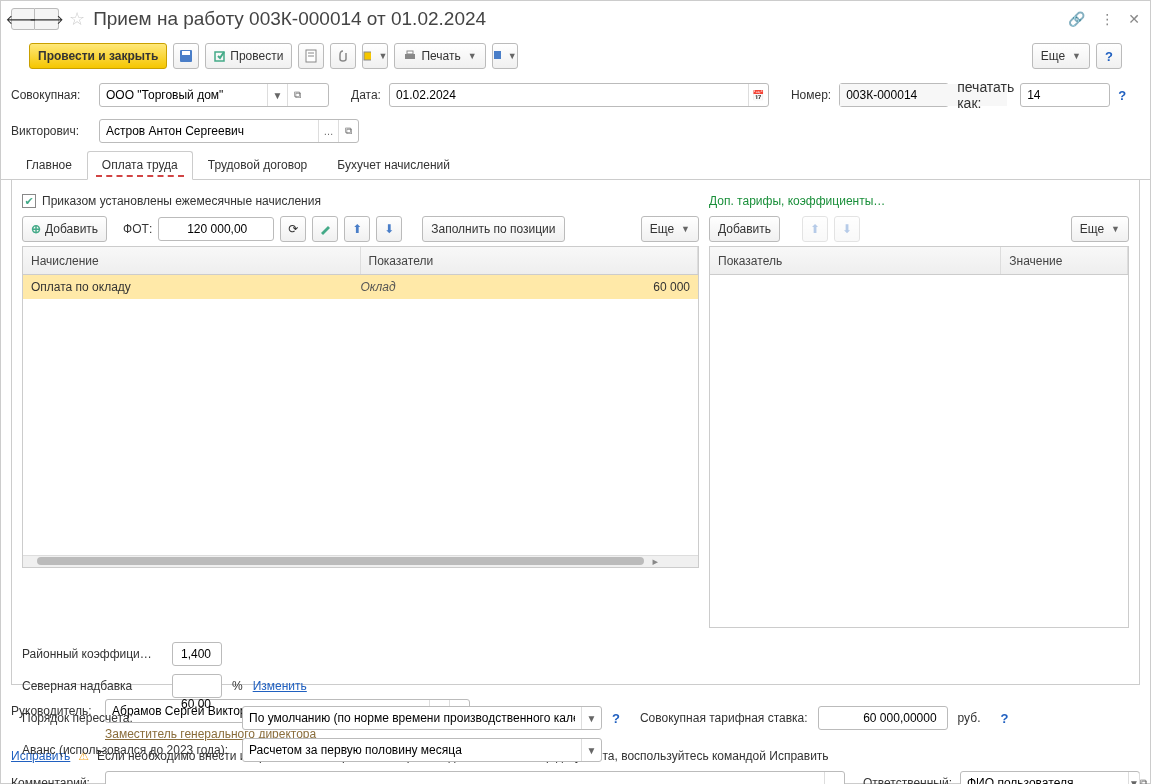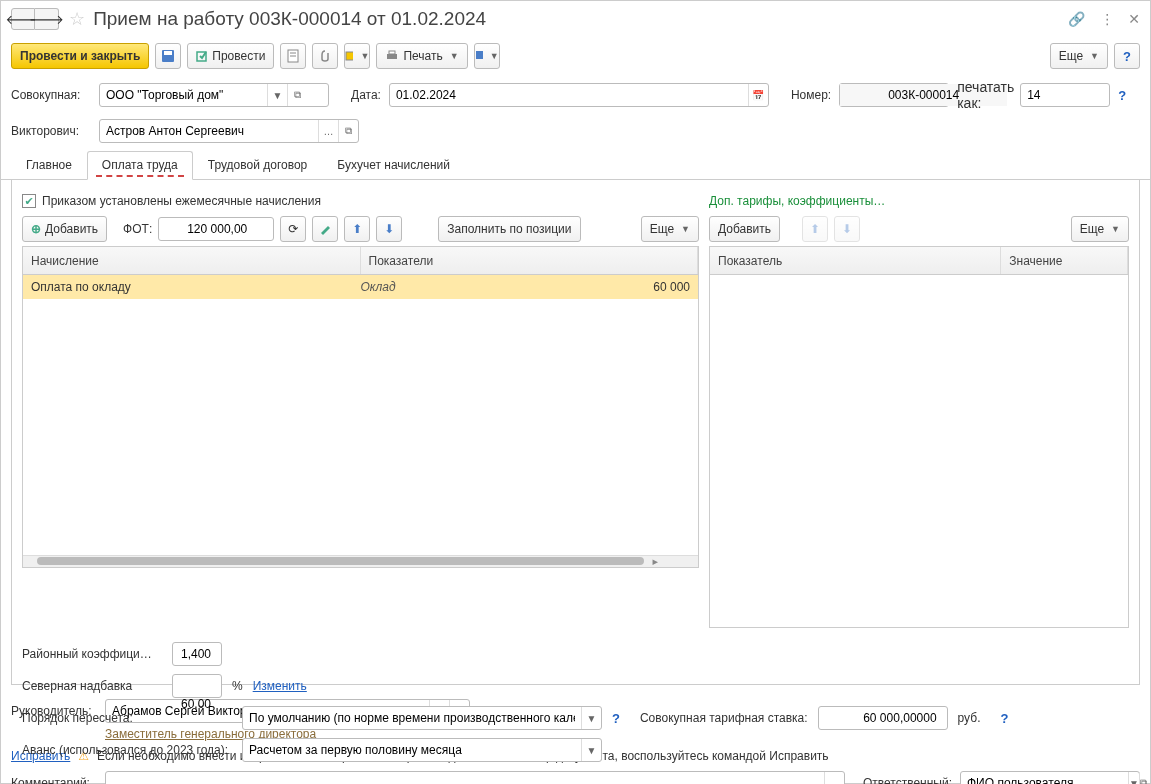--- a/index.html
+++ b/index.html
@@ -6,21 +6,21 @@
 body { margin: 0; padding: 0; background: #fff; font-size: 12px; color: #333; }
 .window { width: 1151px; height: 784px; position: relative; border: 1px solid #ccc; }
 .titlebar { display: flex; align-items: center; padding: 4px 10px; height: 36px; }
 .nav-btn { width: 24px; height: 22px; border: 1px solid #bbb; background: #f5f5f5; display: inline-flex; align-items: center; justify-content: center; cursor: pointer; font-size: 13px; }
 .nav-btn:first-child { border-radius: 3px 0 0 3px; }
 .nav-btn:nth-child(2) { border-radius: 0 3px 3px 0; border-left: none; }
 .star-icon { margin: 0 8px 0 10px; color: #ccc; font-size: 18px; cursor: pointer; }
 .title-text { font-size: 19px; color: #444; flex: 1; }
 .title-right { display: flex; gap: 14px; align-items: center; }
 .title-right span { color: #888; cursor: pointer; font-size: 14px; }
-.toolbar { display: flex; align-items: center; padding: 6px 10px; gap: 6px; text-align: center; }
+.toolbar { display: flex; align-items: center; padding: 6px 28px; gap: 6px; text-align: center; }
 .btn { height: 26px; border: 1px solid #bbb; background: linear-gradient(#fff,#f0f0f0); border-radius: 3px; display: inline-flex; align-items: center; padding: 0 8px; cursor: pointer; font-size: 12px; gap: 4px; }
 .btn-yellow { background: linear-gradient(#ffe87a,#f5c600); border-color: #c9a000; font-weight: bold; color: #333; }
 .btn-icon { width: 26px; padding: 0; justify-content: center; }
 .btn .dd { margin-left: 3px; font-size: 9px; color: #666; }
 .spacer { flex: 1; }
 .form-row { display: flex; align-items: center; padding: 4px 10px; gap: 8px; }
 .label { font-size: 12px; color: #333; }
 .input-wrap { display: flex; align-items: center; border: 1px solid #bbb; border-radius: 3px; height: 24px; background: #fff; }
 .input-wrap input { border: none; outline: none; padding: 0 6px; font-size: 12px; height: 22px; background: transparent; }
 .input-btn { width: 20px; height: 22px; border-left: 1px solid #ddd; display: flex; align-items: center; justify-content: center; font-size: 10px; color: #666; cursor: pointer; }
@@ -41,21 +41,21 @@
 .tr { display: flex; height: 24px; align-items: center; }
 .tr.selected { background: #ffe9a8; }
 .td { padding: 0 8px; font-size: 12px; }
 .td.italic { font-style: italic; color: #555; }
 .scrollbar-h { height: 12px; background: #f0f0f0; border-top: 1px solid #ddd; position: relative; }
 .scrollbar-thumb { position: absolute; top: 1px; left: 2%; width: 90%; height: 8px; background: #bbb; border-radius: 4px; }
 .scrollbar-thumb::after { content: '▸'; position: absolute; right: -14px; top: -2px; color: #888; font-size: 11px; }
 .field-group { display: flex; align-items: center; gap: 10px; padding: 4px 0; }
 .link { color: #2060c0; text-decoration: underline; cursor: pointer; font-size: 12px; }
 .link-green { color: #1a8f3a; text-decoration: none; cursor: pointer; }
-.readonly-input { background: #f7f7f7 !important; text-align: center; }
+.readonly-input { background: #f7f7f7 !important; }
 svg { display: block; }
 .help-icon { color: #2060c0; font-weight: bold; cursor: pointer; font-size: 13px; }
 .content-panel { border: 1px solid #ccc; border-top: none; padding: 10px; margin: 0 10px 10px 10px; height: 505px; position: relative; }
 </style>
 </head>
 <body>
 
 <div class="window">
 
   <div class="titlebar">
@@ -189,21 +189,21 @@
               <svg width="12" height="12">
                 <path d="M2 10 L9 3 L11 5 L4 12 Z" fill="#4a8"></path>
               </svg>
             </div>
           <div class="btn btn-icon">
               <span style="color:#4a7ec8">⬆</span>
             </div>
           <div class="btn btn-icon">
               <span style="color:#4a7ec8">⬇</span>
             </div>
-          <div class="btn" style="margin-left:30px">Заполнить по позиции</div>
+          <div class="btn" style="margin-left:14px">Заполнить по позиции</div>
           <div class="spacer"></div>
           <div class="btn">
               <span>Еще</span>
               <span class="dd">▼</span>
             </div>
         </div>
         <div class="table">
           <div class="table-header">
             <div class="th" style="flex:1">Начисление</div>
             <div class="th" style="flex:1">Показатели</div>

